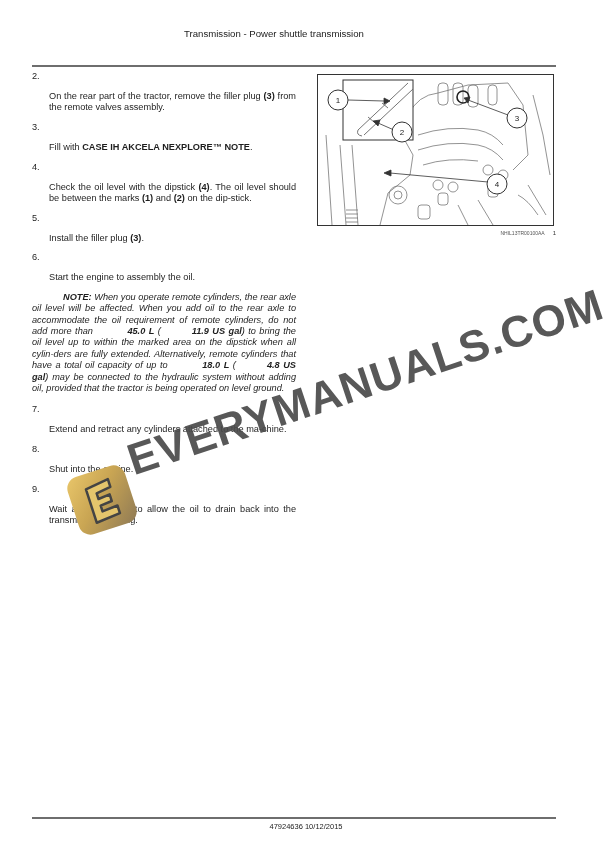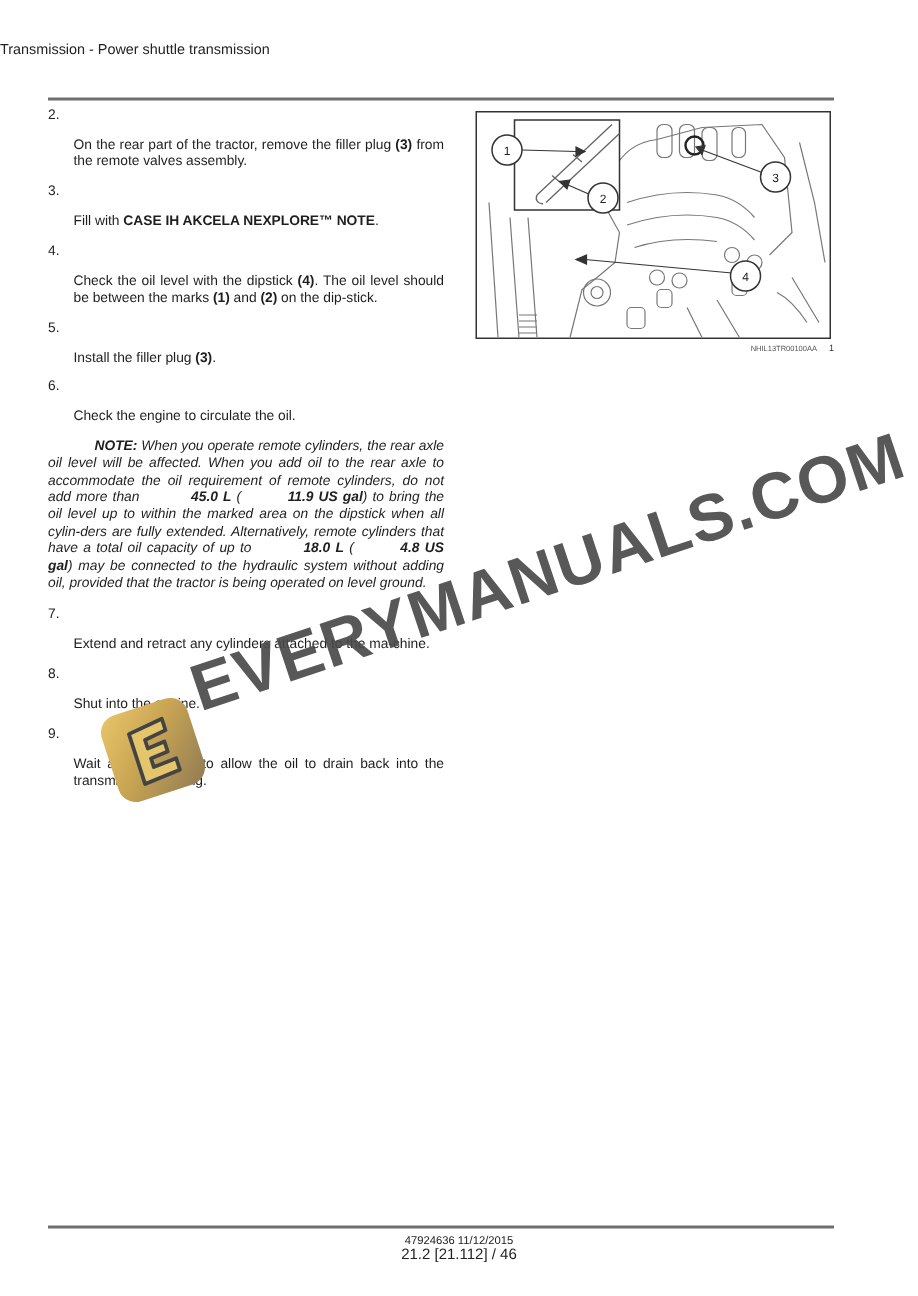--- a/index.html
+++ b/index.html
@@ -1,18 +1,18 @@
 <!DOCTYPE html>
 <html><head>
 <meta charset="utf-8">
 <style>
   html, body { margin: 0; padding: 0; background: #ffffff; }
   body { width: 612px; height: 864px; position: relative; overflow: hidden;
          font-family: "Liberation Sans", sans-serif; color: #1e1e1e; }
-  .page-header { position: absolute; top: 28px; left: 0; width: 548px; text-align: left;
+  .page-header { position: absolute; top: 28px; left: 0; width: 548px; text-align: center;
                  font-size: 9.6px; color: #222; }
   .rule { position: absolute; left: 32px; width: 524px; height: 2px; background: #6e6e6e; }
   .rule.top { top: 65px; }
   .rule.bottom { top: 817px; }
   .col-left { position: absolute; left: 32px; top: 71px; width: 264px; font-size: 9.2px; line-height: 11.4px; }
   .step { display: flex; margin-bottom: 8.2px; text-align: justify; }
   .step .num { width: 17px; flex: 0 0 17px; }
   .step.wide .num { width: 22px; flex: 0 0 22px; }
   .step .txt { flex: 1; margin-top: 20px; }
   b { font-weight: bold; }
@@ -52,21 +52,21 @@
       <div class="step">
         <span class="num">4.</span>
         <span class="txt">Check the oil level with the dipstick <b>(4)</b>.  The oil level should be between the marks <b>(1)</b> and <b>(2)</b> on the dip-stick.</span>
       </div>
       <div class="step">
         <span class="num">5.</span>
         <span class="txt">Install the filler plug <b>(3)</b>.</span>
       </div>
       <div class="step">
         <span class="num">6.</span>
-        <span class="txt">Check the engine to circulate the oil.</span>
+        <span class="txt">Start the engine to assembly the oil.</span>
       </div>
     </div>
   <div class="note" id="note"><b>NOTE:</b> When you operate remote cylinders, the rear axle oil level will be affected.  When you add oil to the rear axle to accommodate the oil requirement of remote cylinders, do not add more than <b>45.0 L</b> (<b>11.9 US gal</b>) to bring the oil level up to within the marked area on the dipstick when all cylin-ders are fully extended.  Alternatively, remote cylinders that have a total oil capacity of up to <b>18.0 L</b> (<b>4.8 US gal</b>) may be connected to the hydraulic system without adding oil, provided that the tractor is being operated on level ground.</div>
   <div id="steps-b">
       <div class="step">
         <span class="num">7.</span>
         <span class="txt">Extend and retract any cylinders attached to the ma-chine.</span>
       </div>
       <div class="step">
         <span class="num">8.</span>
@@ -153,15 +153,14 @@
   <div class="wm-logo">
     <svg width="60" height="60" viewBox="0 0 60 60">
       <path d="M18 15 L42 12 L42 20 L27 22 L27 28 L39 27 L39 34 L27 35 L27 41 L43 40 L43 48 L18 50 Z" fill="#e4c56c" stroke="#444" stroke-width="2.5" stroke-linejoin="round"></path>
     </svg>
   </div>
   <div class="wm-text">EVERYMANUALS.COM</div>
 </div>
 
 <div class="rule bottom"></div>
 <div class="footer">
-  <div class="doc-id">47924636 11/12/2015</div>
-  <div class="page-num">21.2 [21.112] / 46</div>
+  <div class="doc-id">47924636 10/12/2015</div>
 </div>
 
 </body></html>

